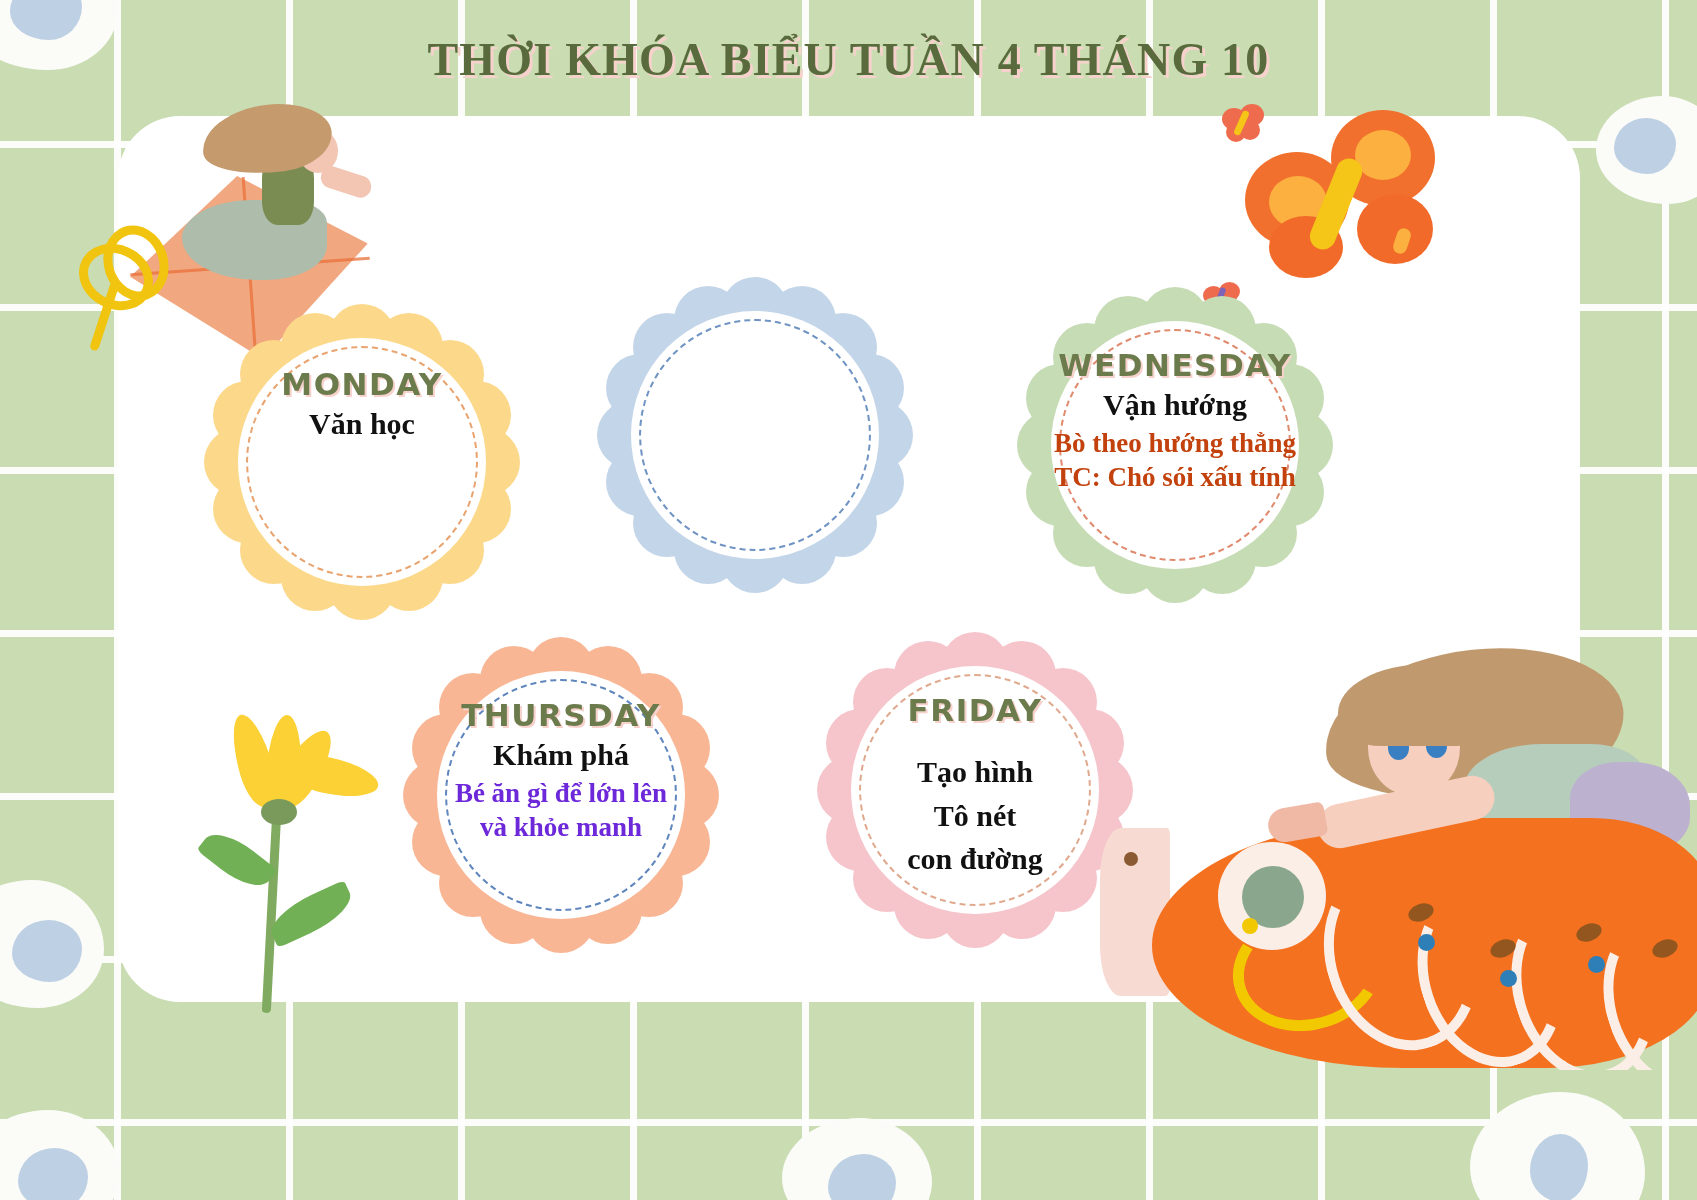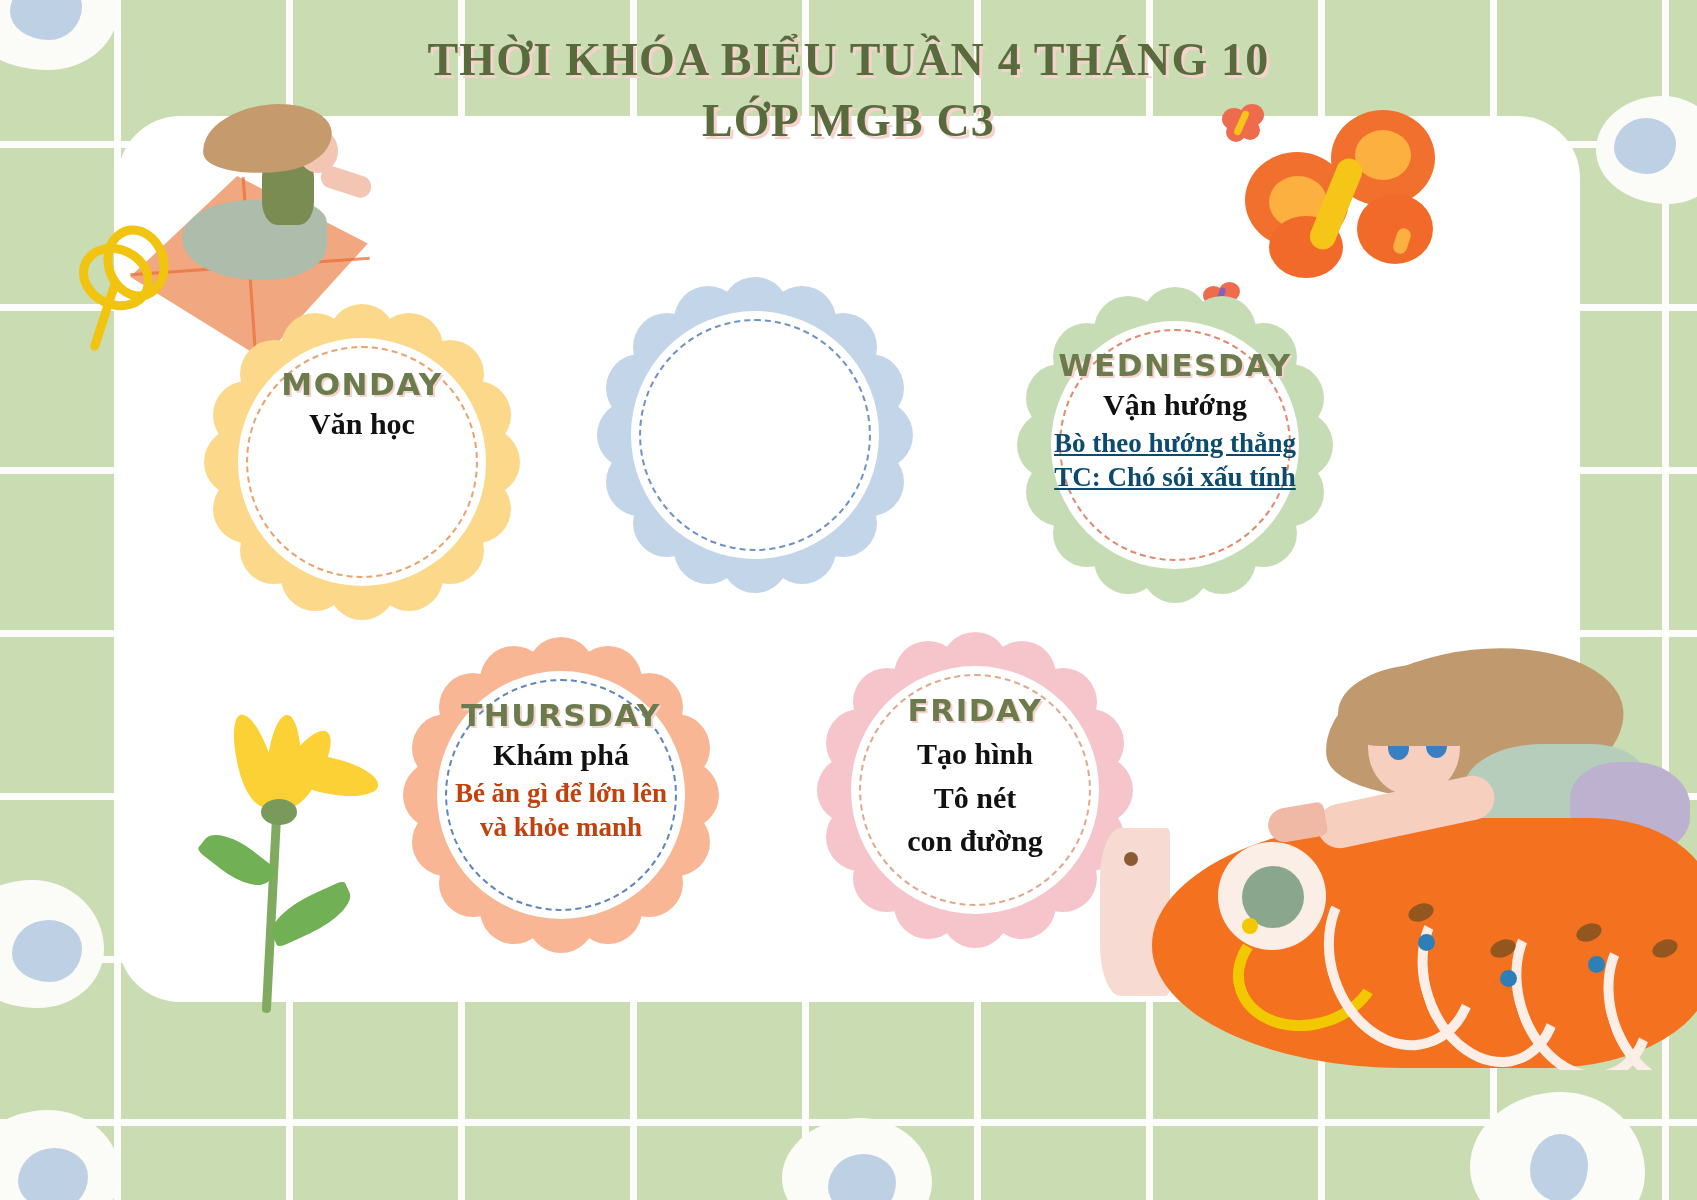--- a/index.html
+++ b/index.html
@@ -142,21 +142,21 @@
     font-size: 29px;
     line-height: 1.28;
     margin-top: 2px;
     white-space: pre-line;
   }
   
   #day-monday   .day-inner { padding-top: 54px; }
   #day-tuesday  .day-inner { padding-top: 48px; }
   #day-wednesday .day-inner { padding-top: 52px; }
   #day-thursday .day-inner { padding-top: 52px; }
-  #day-friday   .day-inner { padding-top: 52px; }
+  #day-friday   .day-inner { padding-top: 52px; gap: 18px; }
 
   #day-tuesday .detail { font-size: 27px; }
   #day-wednesday .detail { font-size: 27px; }
   #day-thursday .detail { font-size: 27px; }
   #day-friday .subject { font-size: 30px; line-height: 1.45; }
 
   
   .bf { position: absolute; }
   .bf .wing {
     position: absolute;
@@ -375,21 +375,21 @@
         <div class="petal" style="left: 26px; top: 150px; background: rgb(198, 220, 181);"></div>
         <div class="petal" style="left: 35.4389px; top: 102.547px; background: rgb(198, 220, 181);"></div>
         <div class="petal" style="left: 62.3188px; top: 62.3188px; background: rgb(198, 220, 181);"></div>
         <div class="petal" style="left: 102.547px; top: 35.4389px; background: rgb(198, 220, 181);"></div>
       </div>
     <div class="disc"></div>
     <div class="dash-ring" style="border-color: rgb(224, 138, 110);"></div>
     <div class="day-inner">
       <div class="day-label">WEDNESDAY</div>
       <div class="subject" style="white-space: pre-line;">Vận hướng</div>
-      <div class="detail" style="color: #0c4a6e; text-decoration: underline;">Bò theo hướng thẳng
+      <div class="detail" style="color: #c2410c;">Bò theo hướng thẳng
 TC: Chó sói xấu tính</div>
     </div>
   </div>
 
   <div class="day" id="day-thursday" style="left:411px; top:645px;">
     <div class="scallop">
         <div style="position: absolute; inset: 26px; border-radius: 50%; background: rgb(248, 182, 148);"></div>
         <div class="petal" style="left: 150px; top: 26px; background: rgb(248, 182, 148);"></div>
         <div class="petal" style="left: 197.453px; top: 35.4389px; background: rgb(248, 182, 148);"></div>
         <div class="petal" style="left: 237.681px; top: 62.3188px; background: rgb(248, 182, 148);"></div>
@@ -405,21 +405,21 @@
         <div class="petal" style="left: 26px; top: 150px; background: rgb(248, 182, 148);"></div>
         <div class="petal" style="left: 35.4389px; top: 102.547px; background: rgb(248, 182, 148);"></div>
         <div class="petal" style="left: 62.3188px; top: 62.3188px; background: rgb(248, 182, 148);"></div>
         <div class="petal" style="left: 102.547px; top: 35.4389px; background: rgb(248, 182, 148);"></div>
       </div>
     <div class="disc"></div>
     <div class="dash-ring" style="border-color: rgb(95, 134, 189);"></div>
     <div class="day-inner">
       <div class="day-label">THURSDAY</div>
       <div class="subject" style="white-space: pre-line;">Khám phá</div>
-      <div class="detail" style="color: #c2410c;">Bé ăn gì để lớn lên
+      <div class="detail" style="color: #6d28d9;">Bé ăn gì để lớn lên
 và khỏe manh</div>
     </div>
   </div>
 
   <div class="day" id="day-friday" style="left:825px; top:640px;">
     <div class="scallop">
         <div style="position: absolute; inset: 26px; border-radius: 50%; background: rgb(246, 197, 203);"></div>
         <div class="petal" style="left: 150px; top: 26px; background: rgb(246, 197, 203);"></div>
         <div class="petal" style="left: 197.453px; top: 35.4389px; background: rgb(246, 197, 203);"></div>
         <div class="petal" style="left: 237.681px; top: 62.3188px; background: rgb(246, 197, 203);"></div>
@@ -443,21 +443,20 @@
       <div class="day-label">FRIDAY</div>
       <div class="subject" style="white-space: pre-line;">Tạo hình
 Tô nét
 con đường</div>
       <div class="detail" style="color: rgb(17, 17, 17);"></div>
     </div>
   </div>
 
   <div class="title-wrap">
     <div class="title-line">THỜI KHÓA BIỂU TUẦN 4 THÁNG 10</div>
-    <div class="title-line">LỚP MGB C3</div>
   </div>
 
   <div class="flower" style="left:175px; top:665px; width:220px; height:350px;">
     <div class="stem" style="left:92px; top:148px; width:9px; height:200px; transform:rotate(3deg);"></div>
     <div class="leaf" style="left:24px; top:178px; width:76px; height:34px; transform:rotate(38deg);"></div>
     <div class="leaf" style="left:92px; top:232px; width:88px; height:34px; transform:rotate(-25deg);"></div>
     <div class="petal-y" style="left:62px; top:48px; width:34px; height:96px; transform:rotate(-16deg);"></div>
     <div class="petal-y" style="left:92px; top:50px; width:34px; height:96px; transform:rotate(4deg);"></div>
     <div class="petal-y" style="left:110px; top:60px; width:36px; height:90px; transform:rotate(32deg);"></div>
     <div class="petal-y" style="left:116px; top:94px; width:88px; height:36px; transform:rotate(12deg); border-radius:40% 60% 60% 40% / 50%;"></div>

